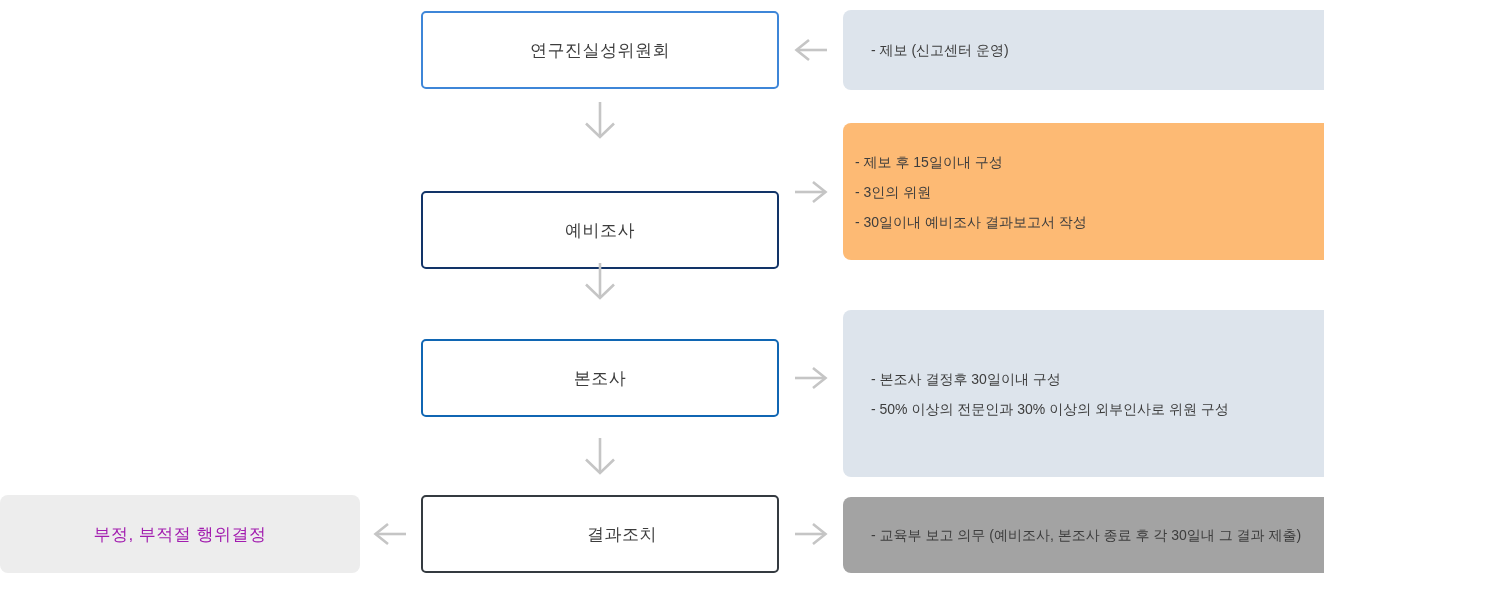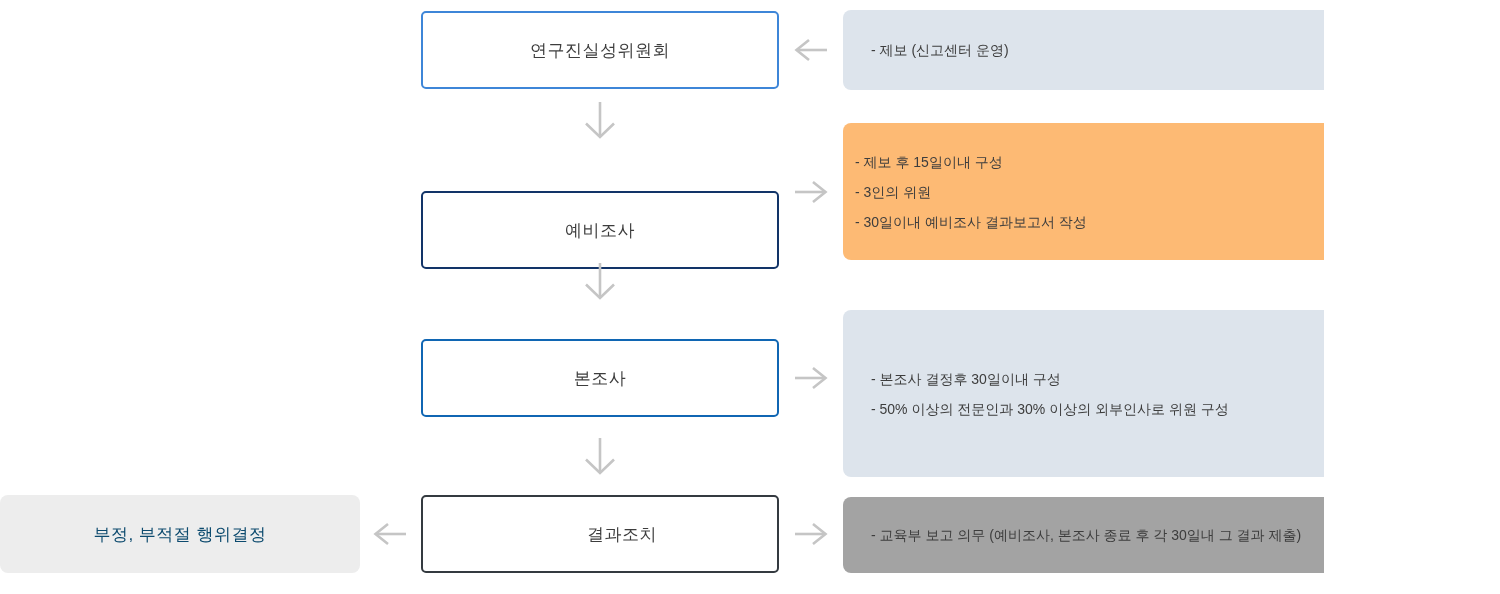--- a/index.html
+++ b/index.html
@@ -116,21 +116,21 @@
     <div class="panel-line">- 30일이내 예비조사 결과보고서 작성</div>
   </div>
   <div class="panel panel-3" style="background-color: rgb(221, 228, 236);">
     <div class="panel-line">- 본조사 결정후 30일이내 구성</div>
     <div class="panel-line">- 50% 이상의 전문인과 30% 이상의 외부인사로 위원 구성</div>
   </div>
   <div class="panel panel-4" style="background-color: #a3a3a3;">
     <div class="panel-line">- 교육부 보고 의무 (예비조사, 본조사 종료 후 각 30일내 그 결과 제출)</div>
   </div>
 
-  <div class="result-box" style="color: #0c4a6e;">
+  <div class="result-box" style="color: #a21caf;">
     <span>부정, 부적절 행위결정</span>
   </div>
 
   <svg class="arrow arrow-left-1" width="36" height="26" viewBox="0 0 36 26">
     <path d="M34 13 H4"></path>
       <path d="M16 3 L3.5 13 L16 23"></path>
   </svg>
   <svg class="arrow arrow-down-1" width="40" height="40" viewBox="0 0 40 40">
     <path d="M20 2 V35"></path>
       <path d="M6 23.5 L20 37 L34 23.5"></path>

